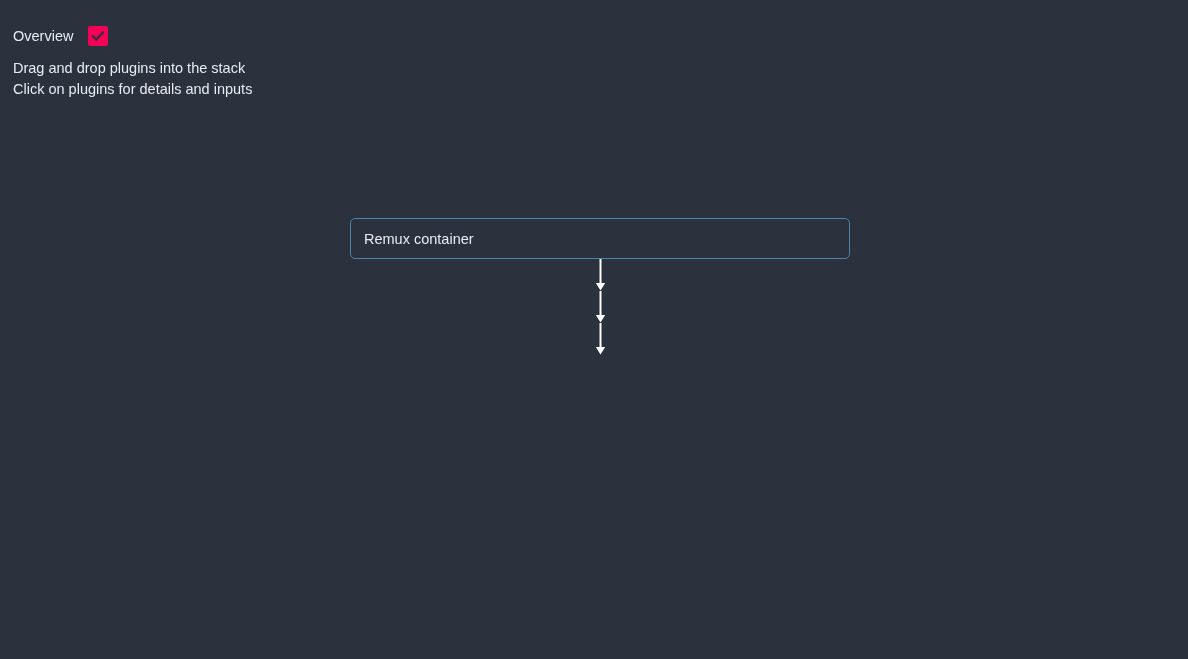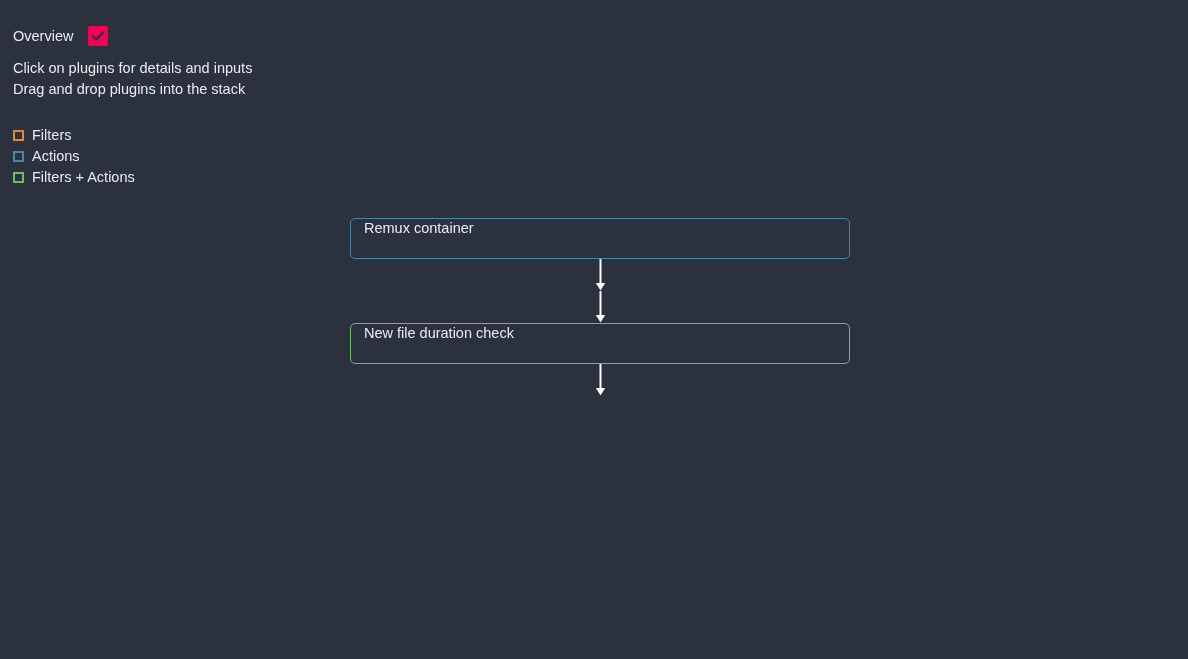--- a/index.html
+++ b/index.html
@@ -99,21 +99,21 @@
     width: 500px;
   }
   .node {
     box-sizing: border-box;
     width: 500px;
     height: 41px;
     border: 1.6px solid #4a86a8;
     border-radius: 5px;
     background: #2b313d;
     display: flex;
-    align-items: flex-start;
+    align-items: center;
     padding-left: 13px;
     cursor: pointer;
   }
   .node-label {
     font-size: 14.5px;
     color: #e9ebf1;
     line-height: 18px;
     white-space: nowrap;
     pointer-events: none;
   }
@@ -136,38 +136,24 @@
   <div class="overview-row">
     <span class="overview-label">Overview</span>
     <span class="overview-checkbox" style="background: rgb(245, 0, 87);">
       <svg width="16" height="16" viewBox="0 0 16 16">
         <path d="M3 8.4 L6.3 11.6 L13 4.6" fill="none" stroke="#2b313d" stroke-width="2.1" stroke-linecap="square"></path>
       </svg>
     </span>
   </div>
 
   <div class="instructions">
+    <div>Drag and drop plugins into the stack</div>
     <div>Click on plugins for details and inputs</div>
-    <div>Drag and drop plugins into the stack</div>
   </div>
 
-  <div class="legend">
-    <div class="legend-item">
-      <span class="legend-swatch" style="border-color: rgb(224, 138, 46);"></span>
-      <span class="legend-text">Filters</span>
-    </div>
-    <div class="legend-item">
-      <span class="legend-swatch" style="border-color: rgb(74, 134, 168);"></span>
-      <span class="legend-text">Actions</span>
-    </div>
-    <div class="legend-item">
-      <span class="legend-swatch" style="border-color: rgb(109, 189, 94);"></span>
-      <span class="legend-text">Filters + Actions</span>
-    </div>
-  </div>
 
   <div class="stack">
 
     <div class="node" style="border-color: rgb(74, 134, 168);">
       <span class="node-label">Remux container</span>
     </div>
 
     <div class="connector">
       <svg width="11" height="32" viewBox="0 0 11 32">
         <line x1="5.5" y1="0" x2="5.5" y2="25" stroke="#ffffff" stroke-width="2"></line>
@@ -176,23 +162,20 @@
     </div>
 
 
     <div class="connector">
       <svg width="11" height="32" viewBox="0 0 11 32">
         <line x1="5.5" y1="0" x2="5.5" y2="25" stroke="#ffffff" stroke-width="2"></line>
         <path d="M0.8 24 L10.2 24 L5.5 31.5 Z" fill="#ffffff"></path>
       </svg>
     </div>
 
-    <div class="node" style="border-color: rgb(109, 189, 94);">
-      <span class="node-label">New file duration check</span>
-    </div>
 
     <div class="connector">
       <svg width="11" height="32" viewBox="0 0 11 32">
         <line x1="5.5" y1="0" x2="5.5" y2="25" stroke="#ffffff" stroke-width="2"></line>
         <path d="M0.8 24 L10.2 24 L5.5 31.5 Z" fill="#ffffff"></path>
       </svg>
     </div>
 
 
   </div>

